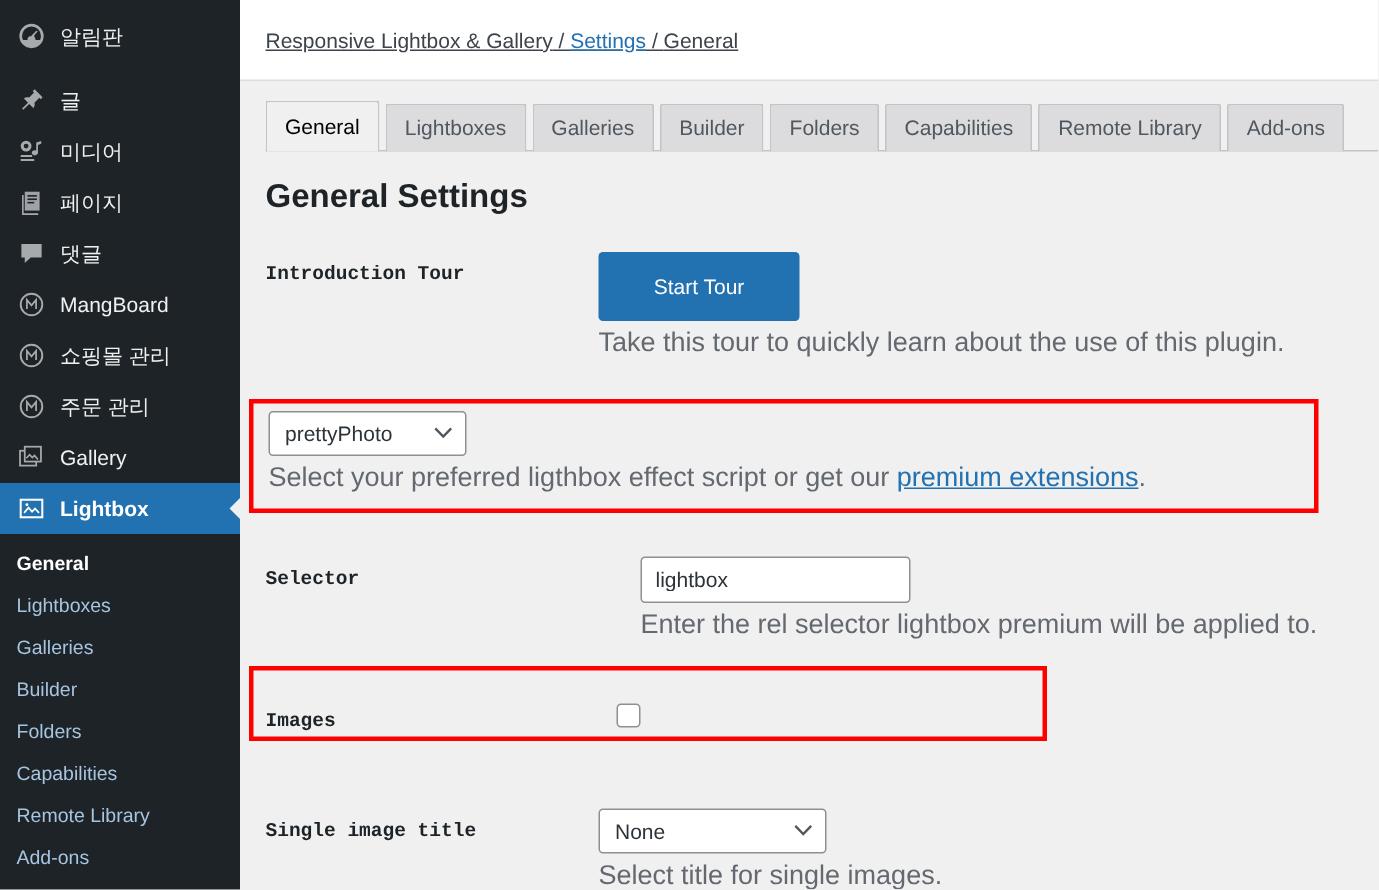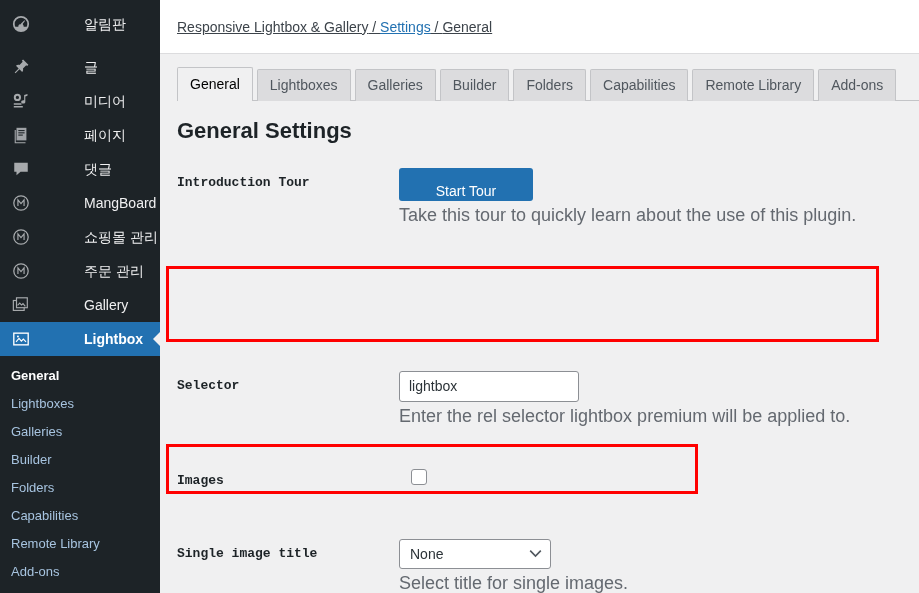--- a/index.html
+++ b/index.html
@@ -47,21 +47,21 @@
     width: 20px;
     height: 20px;
     flex: 0 0 20px;
     margin-right: 9px;
     display: flex;
     align-items: center;
     justify-content: center;
     color: #a7aaad;
   }
   .menu-item .ic svg { display: block; }
-  .menu-item .lbl { line-height: 1; padding-bottom: 1px; margin-left: 44px; }
+  .menu-item .lbl { line-height: 1; padding-bottom: 1px; }
   .menu-item.active {
     background: #2271b1;
     color: #fff;
     font-weight: 600;
   }
   .menu-item.active .ic { color: #fff; }
   .menu-item.active::after {
     content: "";
     position: absolute;
     right: -1px;
@@ -198,21 +198,21 @@
 
   .btn-primary {
     display: inline-block;
     background: #2271b1;
     color: #fff;
     border: none;
     border-radius: 3px;
     font-size: 14px;
     font-family: "Liberation Sans", sans-serif;
     padding: 0 30px;
-    height: 33px;
+    height: 46px;
     line-height: 46px;
     cursor: pointer;
     text-align: center;
     min-width: 134px;
     box-sizing: border-box;
   }
 
   .select-box {
     display: inline-flex;
     align-items: center;
@@ -437,23 +437,34 @@
 
       <div class="row" style="min-height:88px;">
         <div class="row-label">Introduction Tour</div>
         <div class="row-field">
           <button class="btn-primary">Start Tour</button>
           <div class="desc">Take this tour to quickly learn about the use of this plugin.</div>
         </div>
       </div>
 
       <div class="row" style="min-height:85px; padding-top:18px;">
+        <div class="row-field">
+          <div class="select-box">
+            <span>prettyPhoto</span>
+            <span class="chev">
+              <svg width="13" height="9" viewBox="0 0 13 9" fill="none" stroke="currentColor" stroke-width="1.6">
+                <path d="M1.2 1.6L6.5 7 11.8 1.6"></path>
+              </svg>
+            </span>
+          </div>
+          <div class="desc"><span>Select your preferred ligthbox effect script or get our </span><a href="#">premium extensions</a><span>.</span></div>
+        </div>
       </div>
 
-      <div class="row" style="min-height:86px; padding-top:12px;">
+      <div class="row" style="min-height:86px; padding-top:12px;gap:28px;">
         <div class="row-label">Selector</div>
         <div class="row-field">
           <input class="text-input" type="text" value="lightbox" style="">
           <div class="desc">Enter the rel selector lightbox premium will be applied to.</div>
         </div>
       </div>
 
       <div class="row" style="min-height:60px; padding-top:9px;gap:12px;">
         <div class="row-label">Images</div>
         <div class="row-field">

